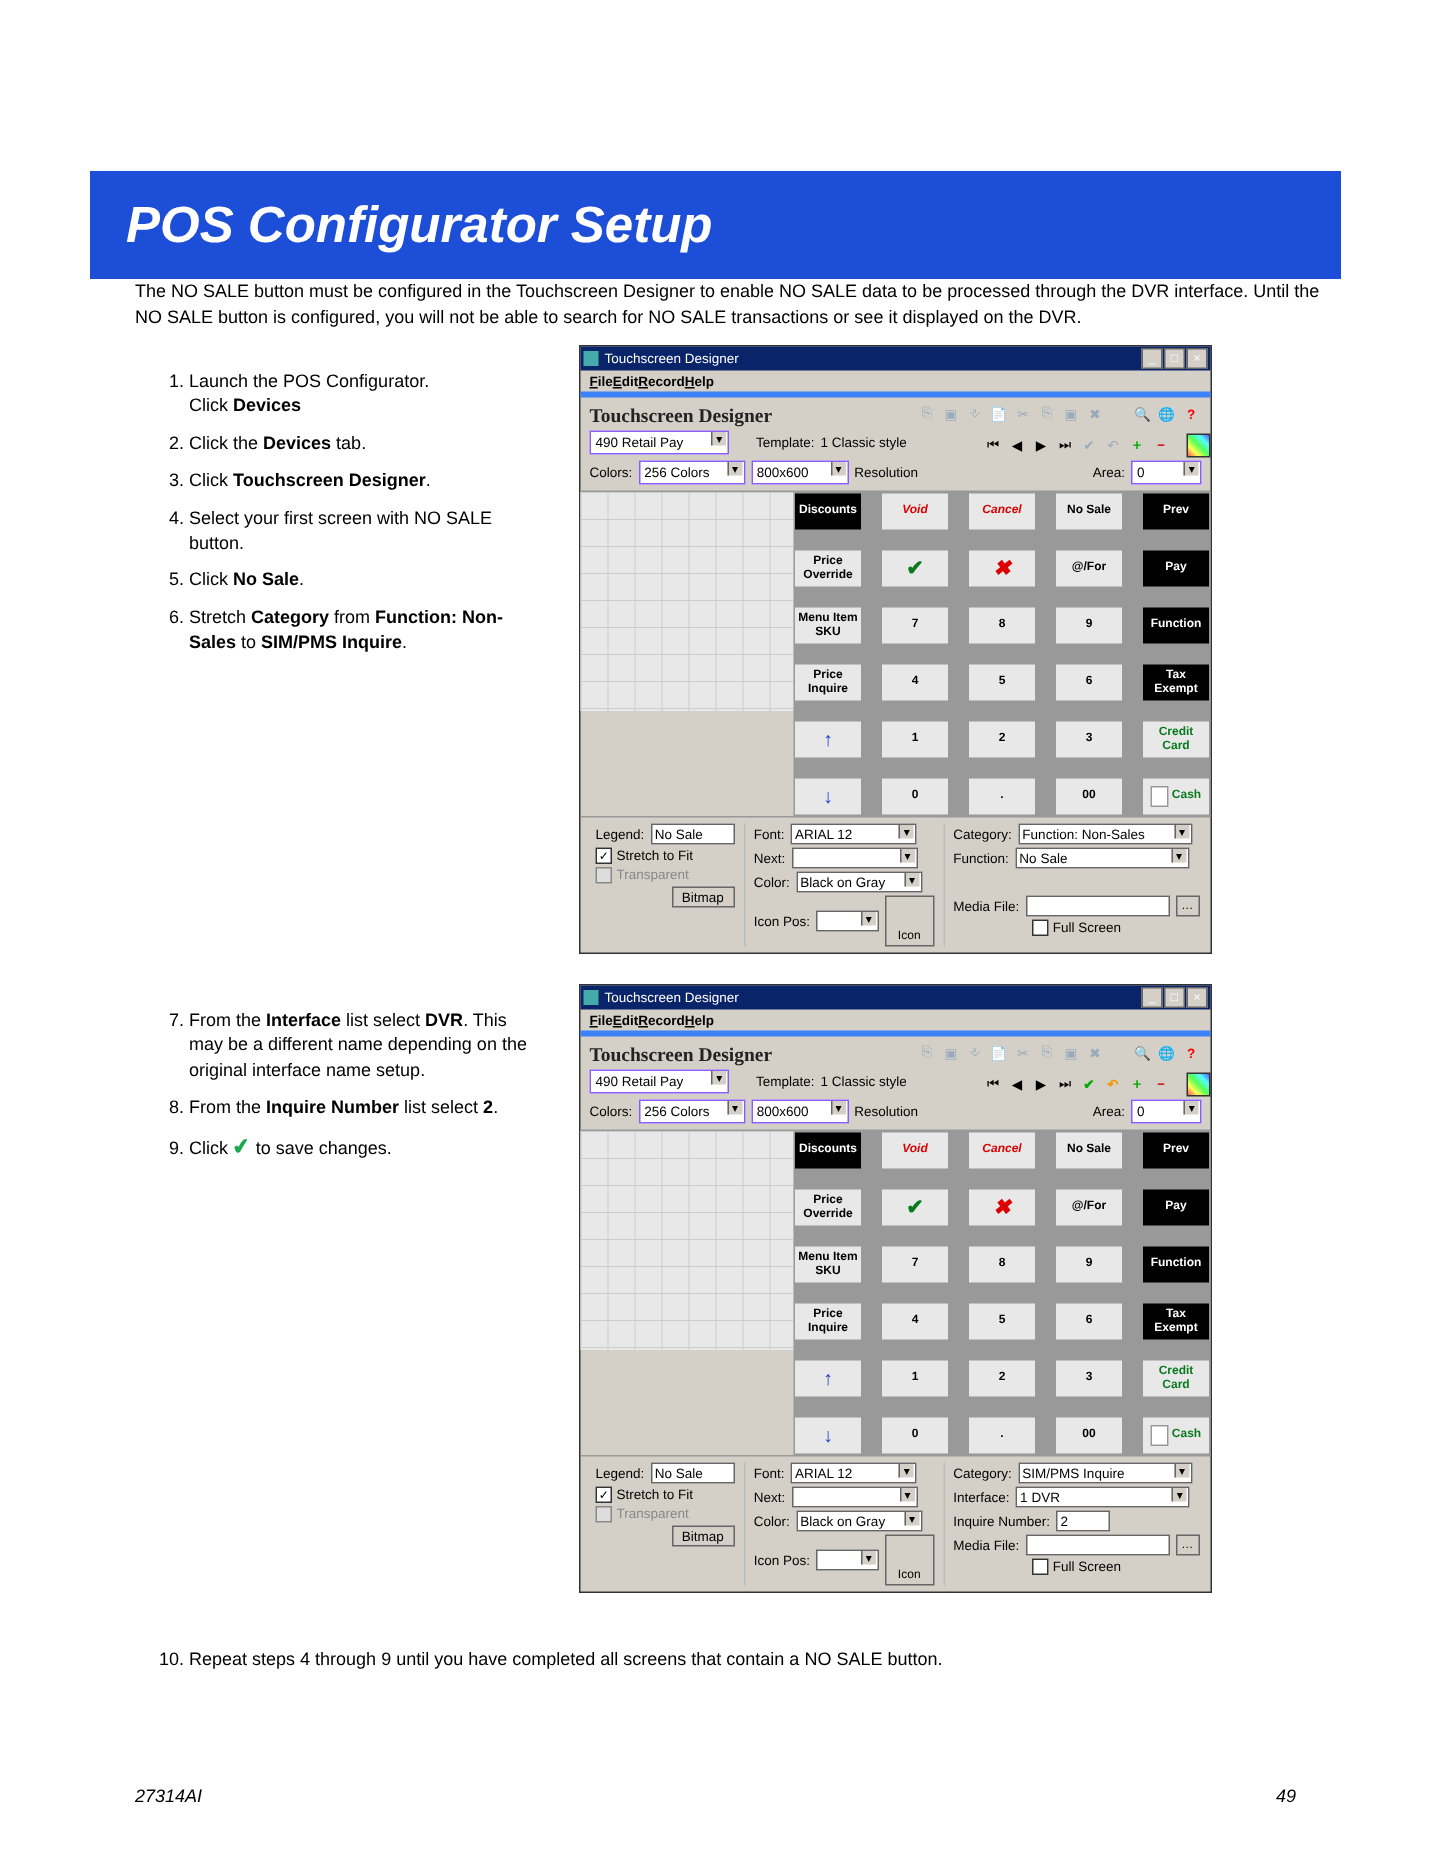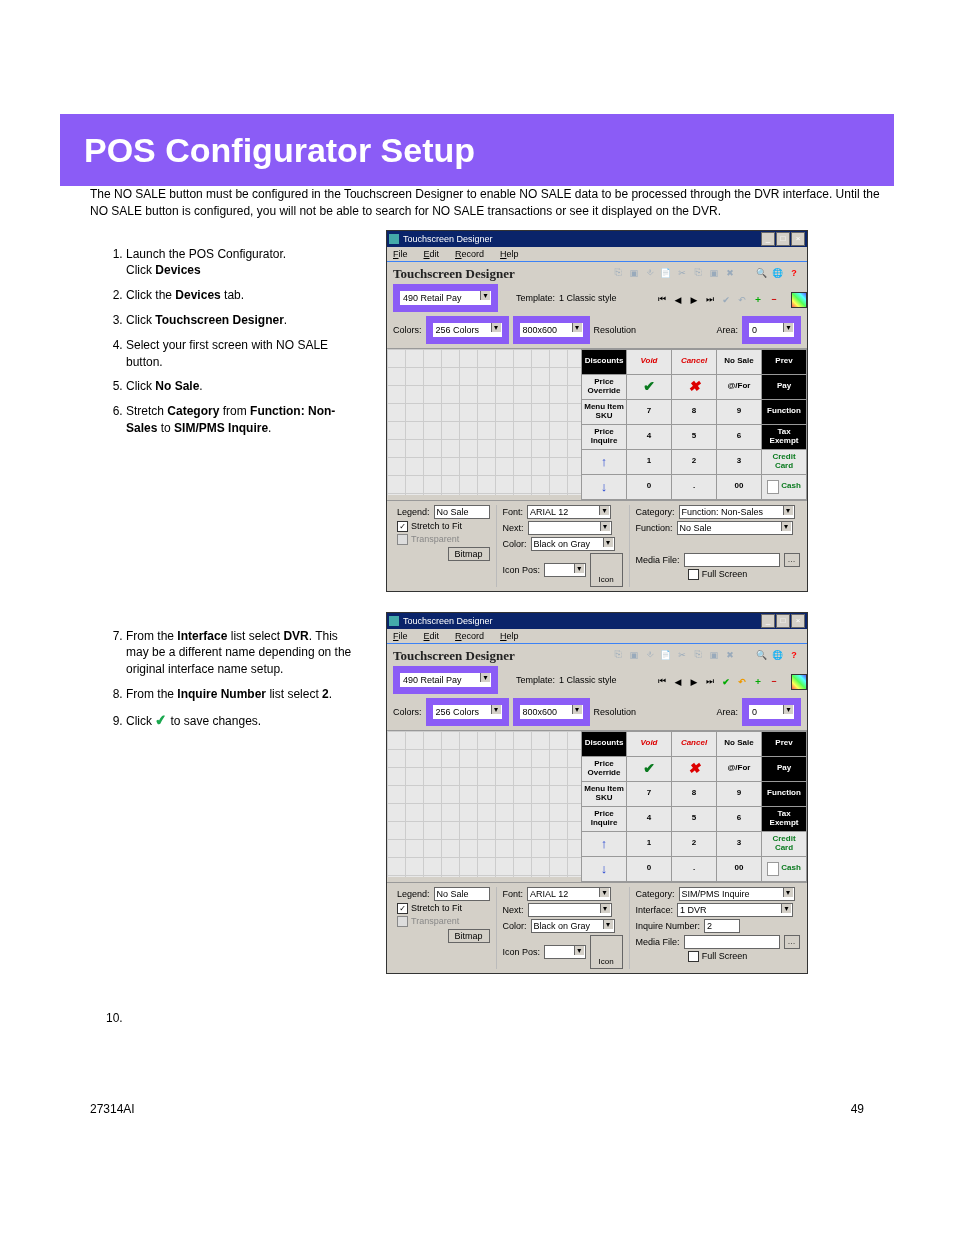--- a/index.html
+++ b/index.html
@@ -7,29 +7,30 @@
     font-family: Arial, Helvetica, sans-serif;
     font-size: 12px;
     color: #000;
     background: #fff;
     width: 954px;
   }
   .page {
     padding: 24px 60px 24px 60px;
   }
   .banner-black {
-    background: #8b5cf6;
+    background: #1d4ed8;
     color: #fff;
     height: 72px;
     margin: 90px 0 0 0;
     display: flex;
     align-items: center;
     padding-left: 24px;
     font-size: 34px;
     font-weight: bold;
+    font-style: italic;
   }
   .banner-gray {
     background: #aaa2a8;
     height: 36px;
     margin: 10px 0 16px 0;
     display: flex;
     align-items: center;
     padding-left: 10px;
     font-weight: bold;
     font-size: 18px;
@@ -66,20 +67,21 @@
     color: #1aa84f;
     font-weight: bold;
     font-size: 14px;
     transform: rotate(-8deg);
   }
   .footer {
     display: flex;
     justify-content: space-between;
     margin: 60px 30px 0 30px;
     font-size: 12px;
+    font-style: italic;
   }
 
   
   .app-window {
     border: 1px solid #333;
     background: #d4d0c8;
     width: 420px;
     margin-bottom: 20px;
     font-size: 9px;
   }
@@ -96,23 +98,24 @@
   .title-icon {
     width: 10px; height: 10px; background: #4aa; display: inline-block;
   }
   .win-controls { display: flex; gap: 1px; }
   .win-btn {
     width: 12px; height: 12px; background: #d4d0c8; border: 1px solid #666;
     display: flex; align-items: center; justify-content: center;
     font-size: 8px; line-height: 1; cursor: default;
   }
   .menubar {
-    display: flex; gap: 16px;
+    display: flex; gap: 0;
     padding: 2px 6px;
-    border-bottom: 1px solid #3b82f6;
+    border-bottom: 4px solid #3b82f6;
+    font-weight: bold;
   }
   .menubar span { text-decoration: underline; text-decoration-color: transparent; }
   .menubar span::first-letter { text-decoration: underline; }
   .toolbar-area {
     display: flex; justify-content: space-between; align-items: flex-start;
     padding: 4px 6px 2px 6px;
   }
   .app-title-text {
     font-family: Georgia, serif;
     font-size: 13px;
@@ -126,21 +129,21 @@
     width: 12px; height: 12px; border: 1px solid transparent;
     display: inline-flex; align-items: center; justify-content: center;
     font-size: 9px;
   }
   .selects-row {
     display: flex; align-items: center; gap: 4px;
     padding: 0 6px 4px 6px;
   }
   .selects-row label { font-size: 9px; margin-left: 14px; }
   .mini-select {
-    border: 7px solid #8b5cf6; background: #fff; height: 14px;
+    border: 1px solid #8b5cf6; background: #fff; height: 14px;
     display: inline-flex; align-items: center; padding: 0 10px 0 3px;
     font-size: 9px; position: relative;
   }
   .mini-select::after {
     content: "▾"; position: absolute; right: 1px; top: 0;
     background: #d4d0c8; border-left: 1px solid #666; width: 9px;
     text-align: center; font-size: 8px;
   }
   .designer-body {
     display: flex;
@@ -153,21 +156,21 @@
       linear-gradient(90deg, #ccc 1px, transparent 1px);
     background-size: 18px 18px;
     flex: 1;
     height: 146px;
   }
   .btn-grid {
     background: #999;
     display: grid;
     grid-template-columns: repeat(6, 42px);
     grid-auto-rows: 24px;
-    gap: 1px;
+    gap: 14px;
     padding: 1px;
   }
   .pos-btn {
     background: #e8e8e8;
     display: flex; align-items: center; justify-content: center;
     text-align: center;
     font-size: 8px;
     font-weight: bold;
     color: #000;
     line-height: 1.05;
@@ -628,20 +631,21 @@
             </div>
           </div>
         </div>
     </div>
   </div>
 
   <div class="cols">
     <div style="width:100%;">
       <ol class="steps" start="10">
         <li>
+          <span>Repeat steps 4 through 9 until you have completed all screens that contain a NO SALE button.</span>
         </li>
       </ol>
     </div>
   </div>
 
   <div class="footer">
     <span>27314AI</span>
     <span>49</span>
   </div>
 

